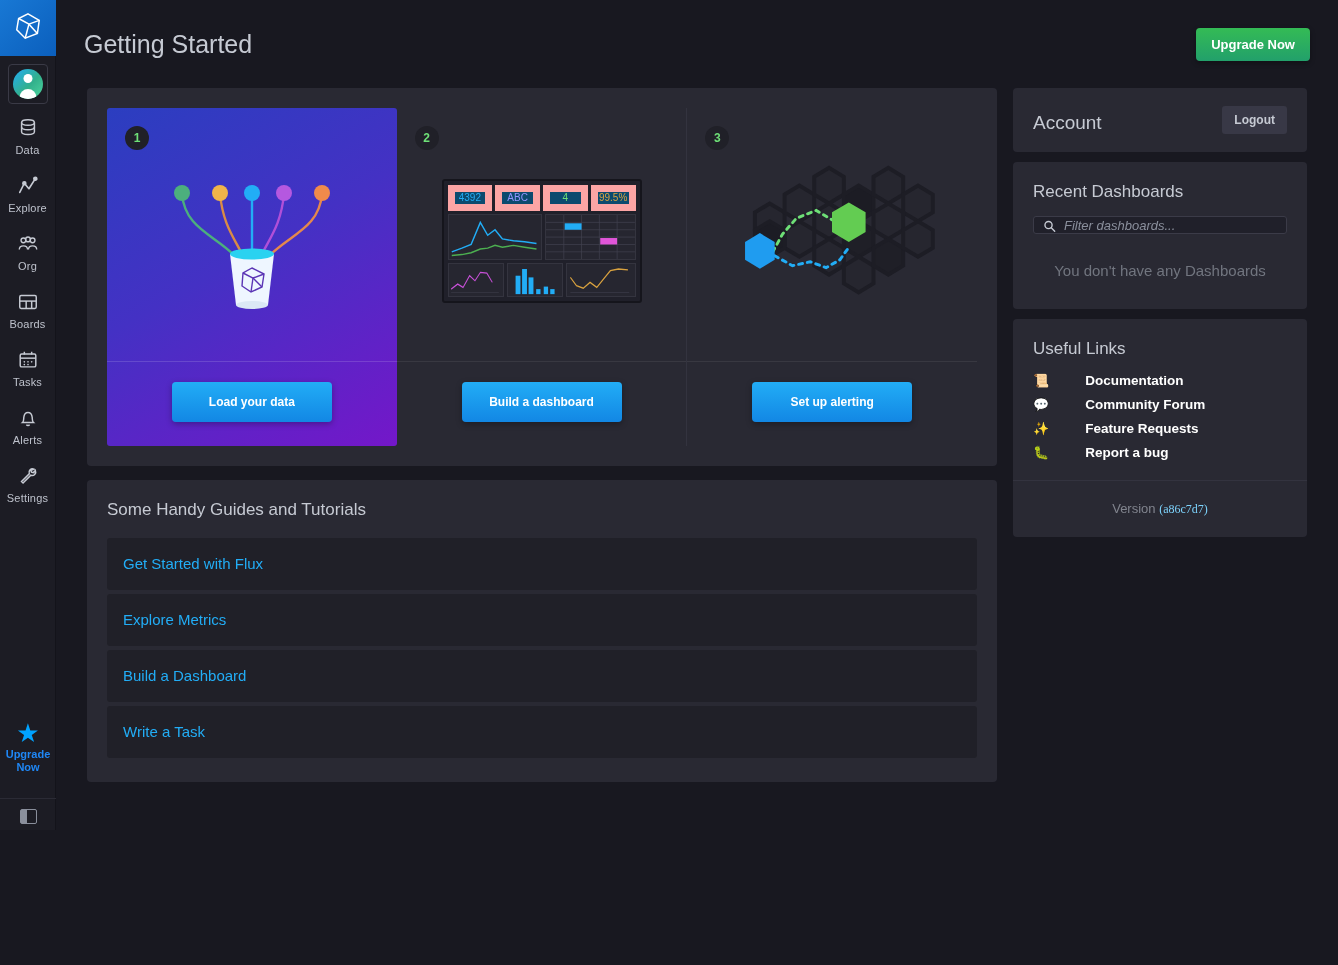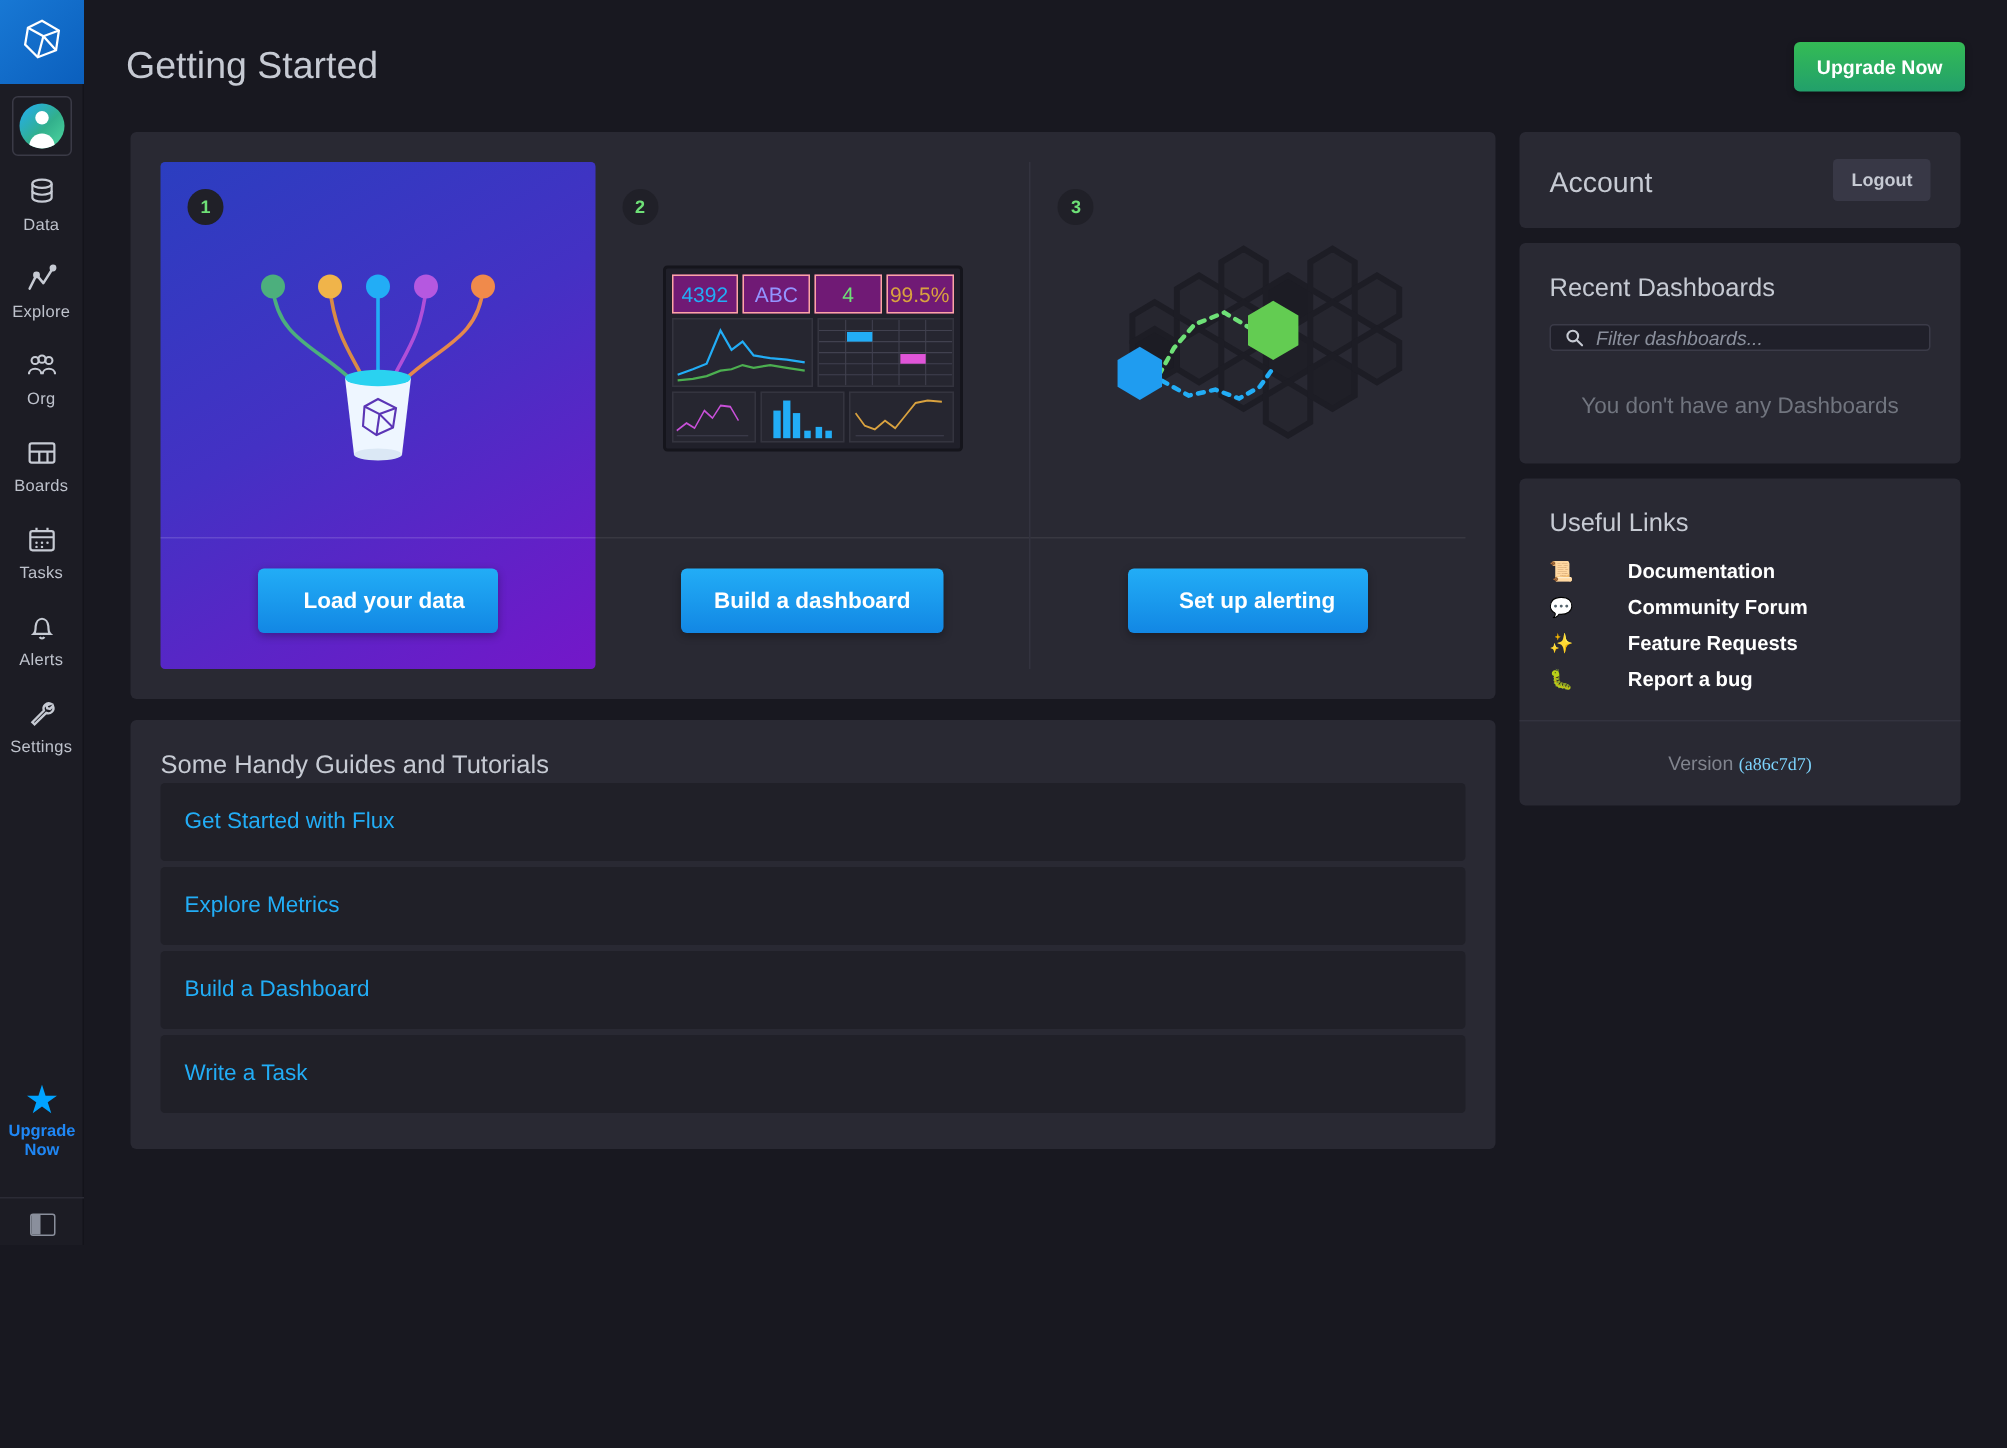--- a/index.html
+++ b/index.html
@@ -115,54 +115,53 @@
     display: flex; align-items: center; justify-content: center;
   }
   .step-art { flex: 1; display: flex; align-items: center; justify-content: center; padding-top: 12px; }
   .step-foot {
     border-top: 1px solid rgba(255,255,255,.07);
     padding: 20px 0 24px; display: flex; justify-content: center;
   }
   .step-card.highlight .step-foot { border-top-color: rgba(255,255,255,.14); }
   .btn-step {
     background: linear-gradient(180deg, #22adf6 0%, #1287e4 100%);
-    color: #fff; font-weight: bold; font-size: 15px;
+    color: #fff; font-weight: bold; font-size: 12px;
     border: none; border-radius: 4px; padding: 13px 22px; cursor: pointer;
     box-shadow: 0 2px 6px rgba(0,0,0,.3);
     min-width: 160px;
-    text-align: right;
   }
 
   
   .mini-dash {
     width: 200px; height: 124px; background: #20202a;
     border: 2px solid #15151c; border-radius: 3px;
     padding: 4px; display: flex; flex-direction: column; gap: 3px;
   }
   .md-row { display: flex; gap: 3px; }
   .md-stat {
-    flex: 1; height: 26px; background: #701a75; border: 1px solid #fca5a5;
+    flex: 1; height: 26px; background: #0c4a6e; border: 7px solid #fca5a5;
     display: flex; align-items: center; justify-content: center;
-    font-size: 14px; font-family: "Liberation Sans", sans-serif;
+    font-size: 10px; font-family: "Liberation Sans", sans-serif;
   }
   .md-cell { background: #262630; border: 1px solid #34343f; position: relative; overflow: hidden; }
   .md-cell svg { display: block; width: 100%; height: 100%; }
 
   
   .hex-art { width: 240px; height: 168px; }
 
   
   .bucket-art { width: 250px; height: 150px; }
 
   
   .guides-panel {
     margin-top: 14px; background: #292933; border-radius: 4px;
     padding: 20px; padding-bottom: 24px;
   }
-  .guides-title { font-size: 17px; color: #c6cad3; margin-bottom: 2px; }
+  .guides-title { font-size: 17px; color: #c6cad3; margin-bottom: 18px; }
   .guide-row {
     background: #202028; border-radius: 3px;
     padding: 17px 16px; margin-bottom: 4px;
   }
   .guide-row:last-child { margin-bottom: 0; }
   .guide-link {
     color: #22adf6; font-weight: normal; font-size: 15px;
     text-decoration: none; cursor: pointer;
   }
 

